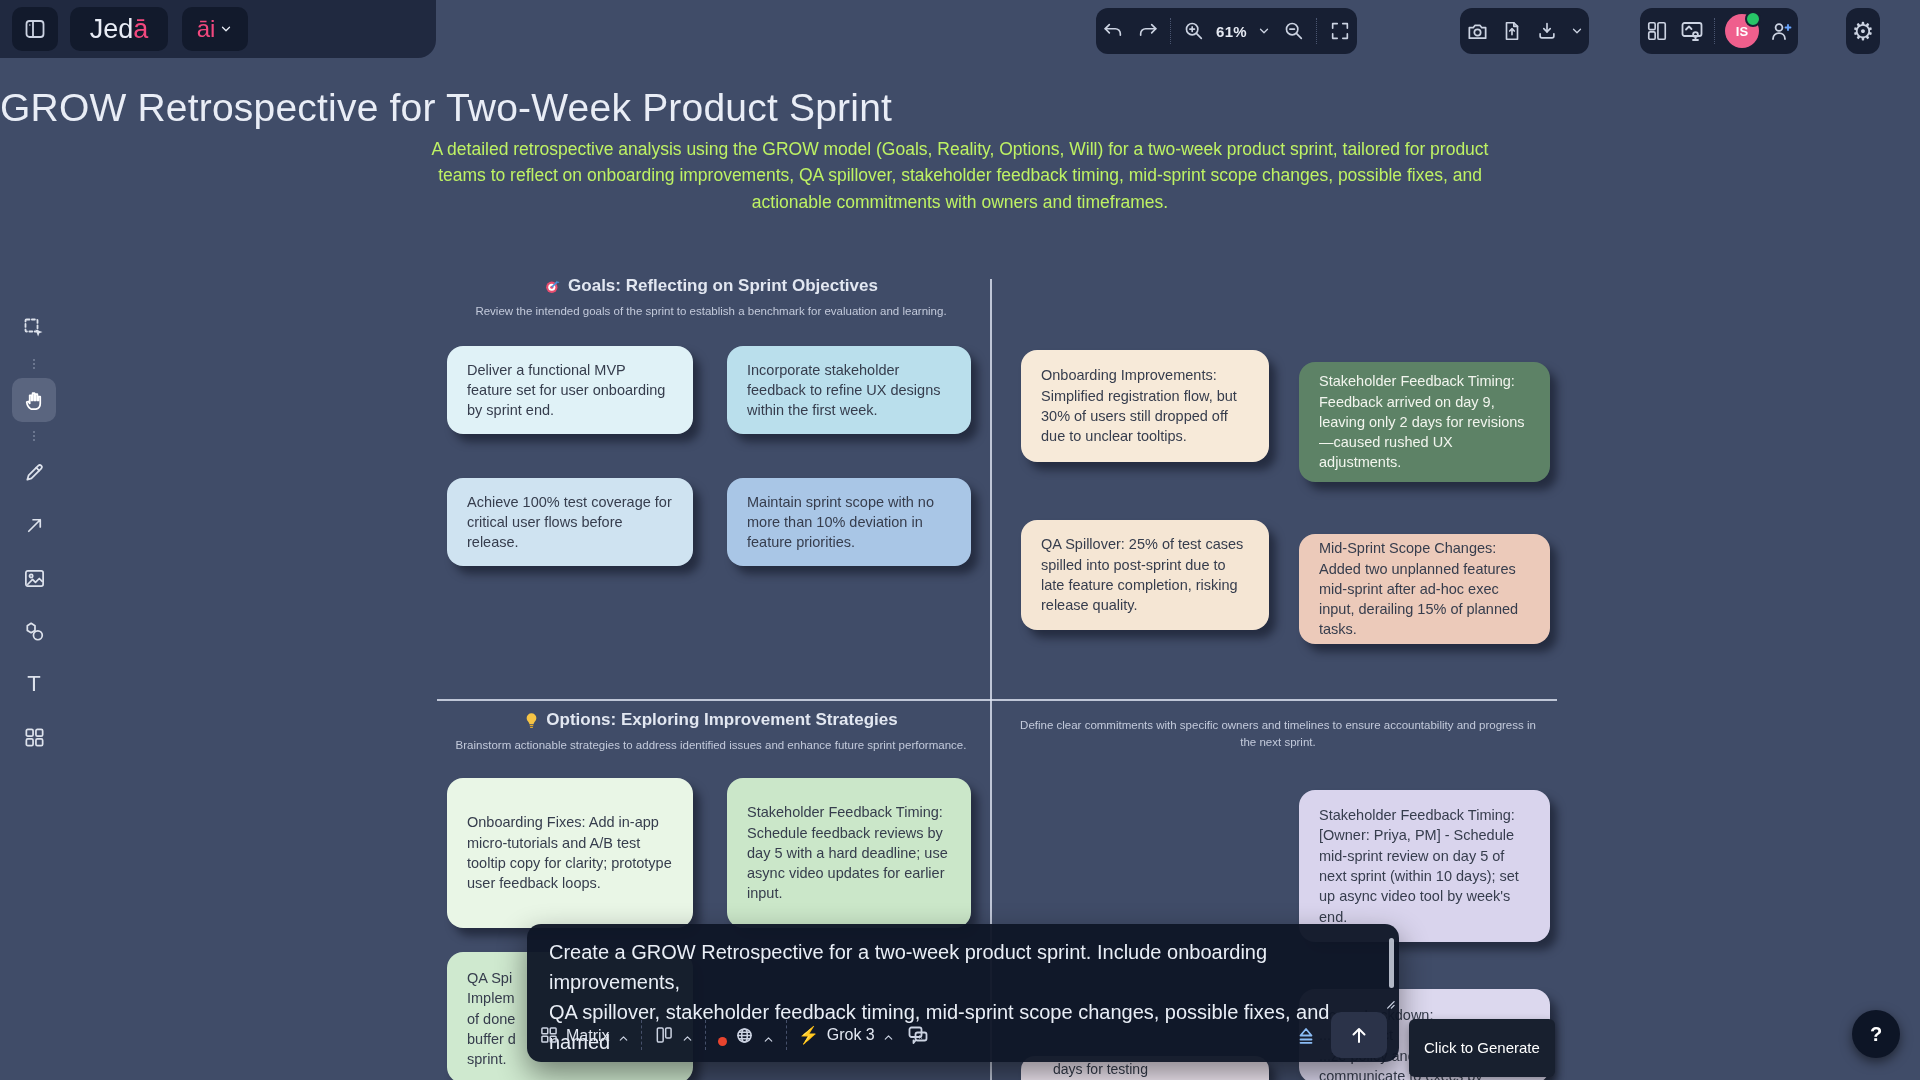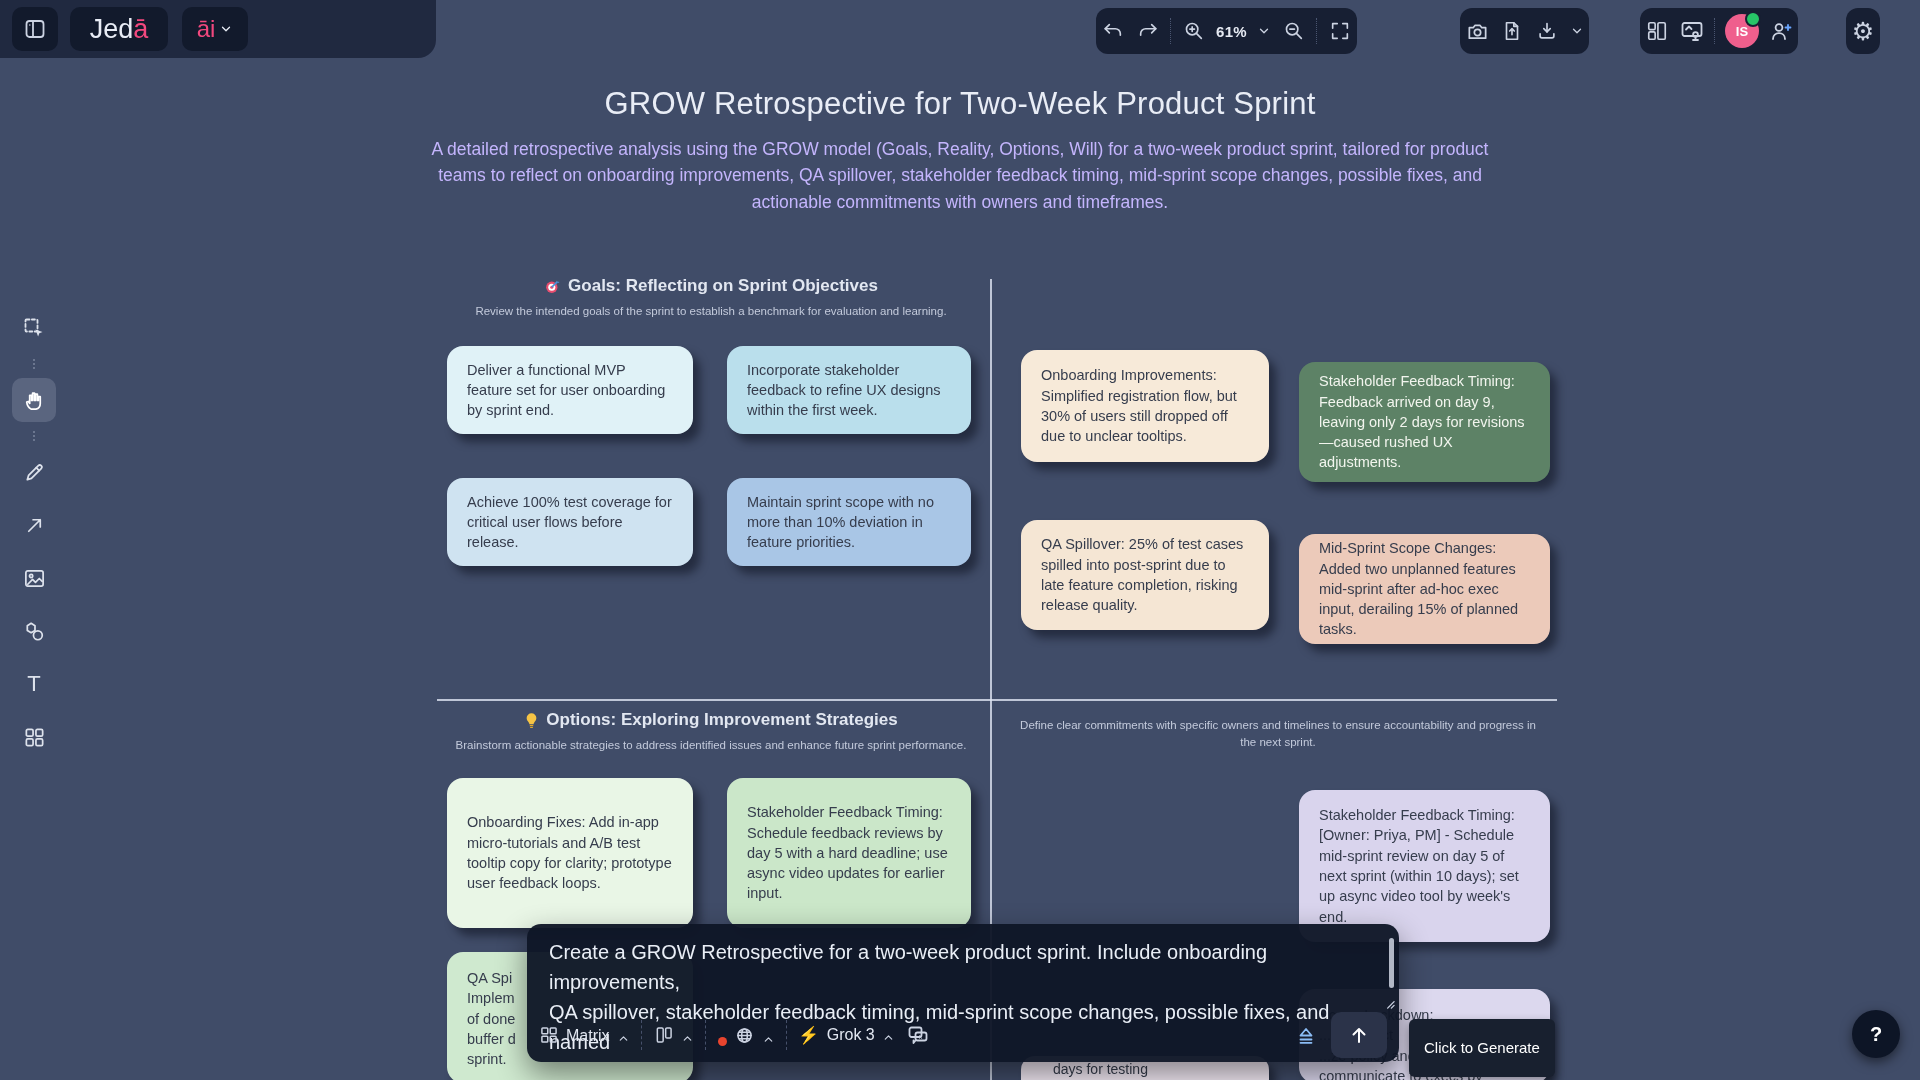--- a/index.html
+++ b/index.html
@@ -38,24 +38,24 @@
   #rail{position:absolute;left:10px;top:306px;width:48px;display:flex;flex-direction:column;
         align-items:center;gap:9px;z-index:15;}
   .tool{width:44px;height:44px;display:flex;align-items:center;justify-content:center;
         border-radius:10px;cursor:pointer;}
   .tool.active{background:#5a657f;}
   .tool .ico{stroke:#dde2ec;}
   .raildots{height:10px;border-left:2px dotted #6b768f;}
   .tool-T{font-size:22px;color:#dde2ec;font-weight:500;}
 
   
-  #board-title{position:absolute;left:0;top:86px;width:100%;text-align:center;
-               font-size:31px;color:#e9edf6;letter-spacing:.2px;}
+  #board-title{position:absolute;left:0;top:86px;width:100%;
+               font-size:39px;color:#e9edf6;letter-spacing:.2px;}
   #board-sub{position:absolute;left:50%;top:136px;transform:translateX(-50%);width:1105px;
-             text-align:center;font-size:17.5px;line-height:1.5;color:#c4b5fd;}
+             text-align:center;font-size:17.5px;line-height:1.5;color:#bef264;}
 
   
   .vdiv{position:absolute;left:990px;top:279px;width:2px;height:801px;background:rgba(222,229,242,.8);}
   .hdiv{position:absolute;left:437px;top:699px;width:1120px;height:2px;background:rgba(222,229,242,.8);}
 
   .qhead{position:absolute;text-align:center;color:#e2e7f1;}
   .qtitle{font-size:17px;font-weight:700;display:flex;align-items:center;justify-content:center;gap:7px;}
   .qsub{margin:7px auto 0;font-size:11.5px;line-height:1.5;color:#c3cadb;max-width:525px;}
   .qh-goals{left:437px;top:276px;width:548px;}
   .qh-reality{left:1000px;top:276px;width:556px;}

